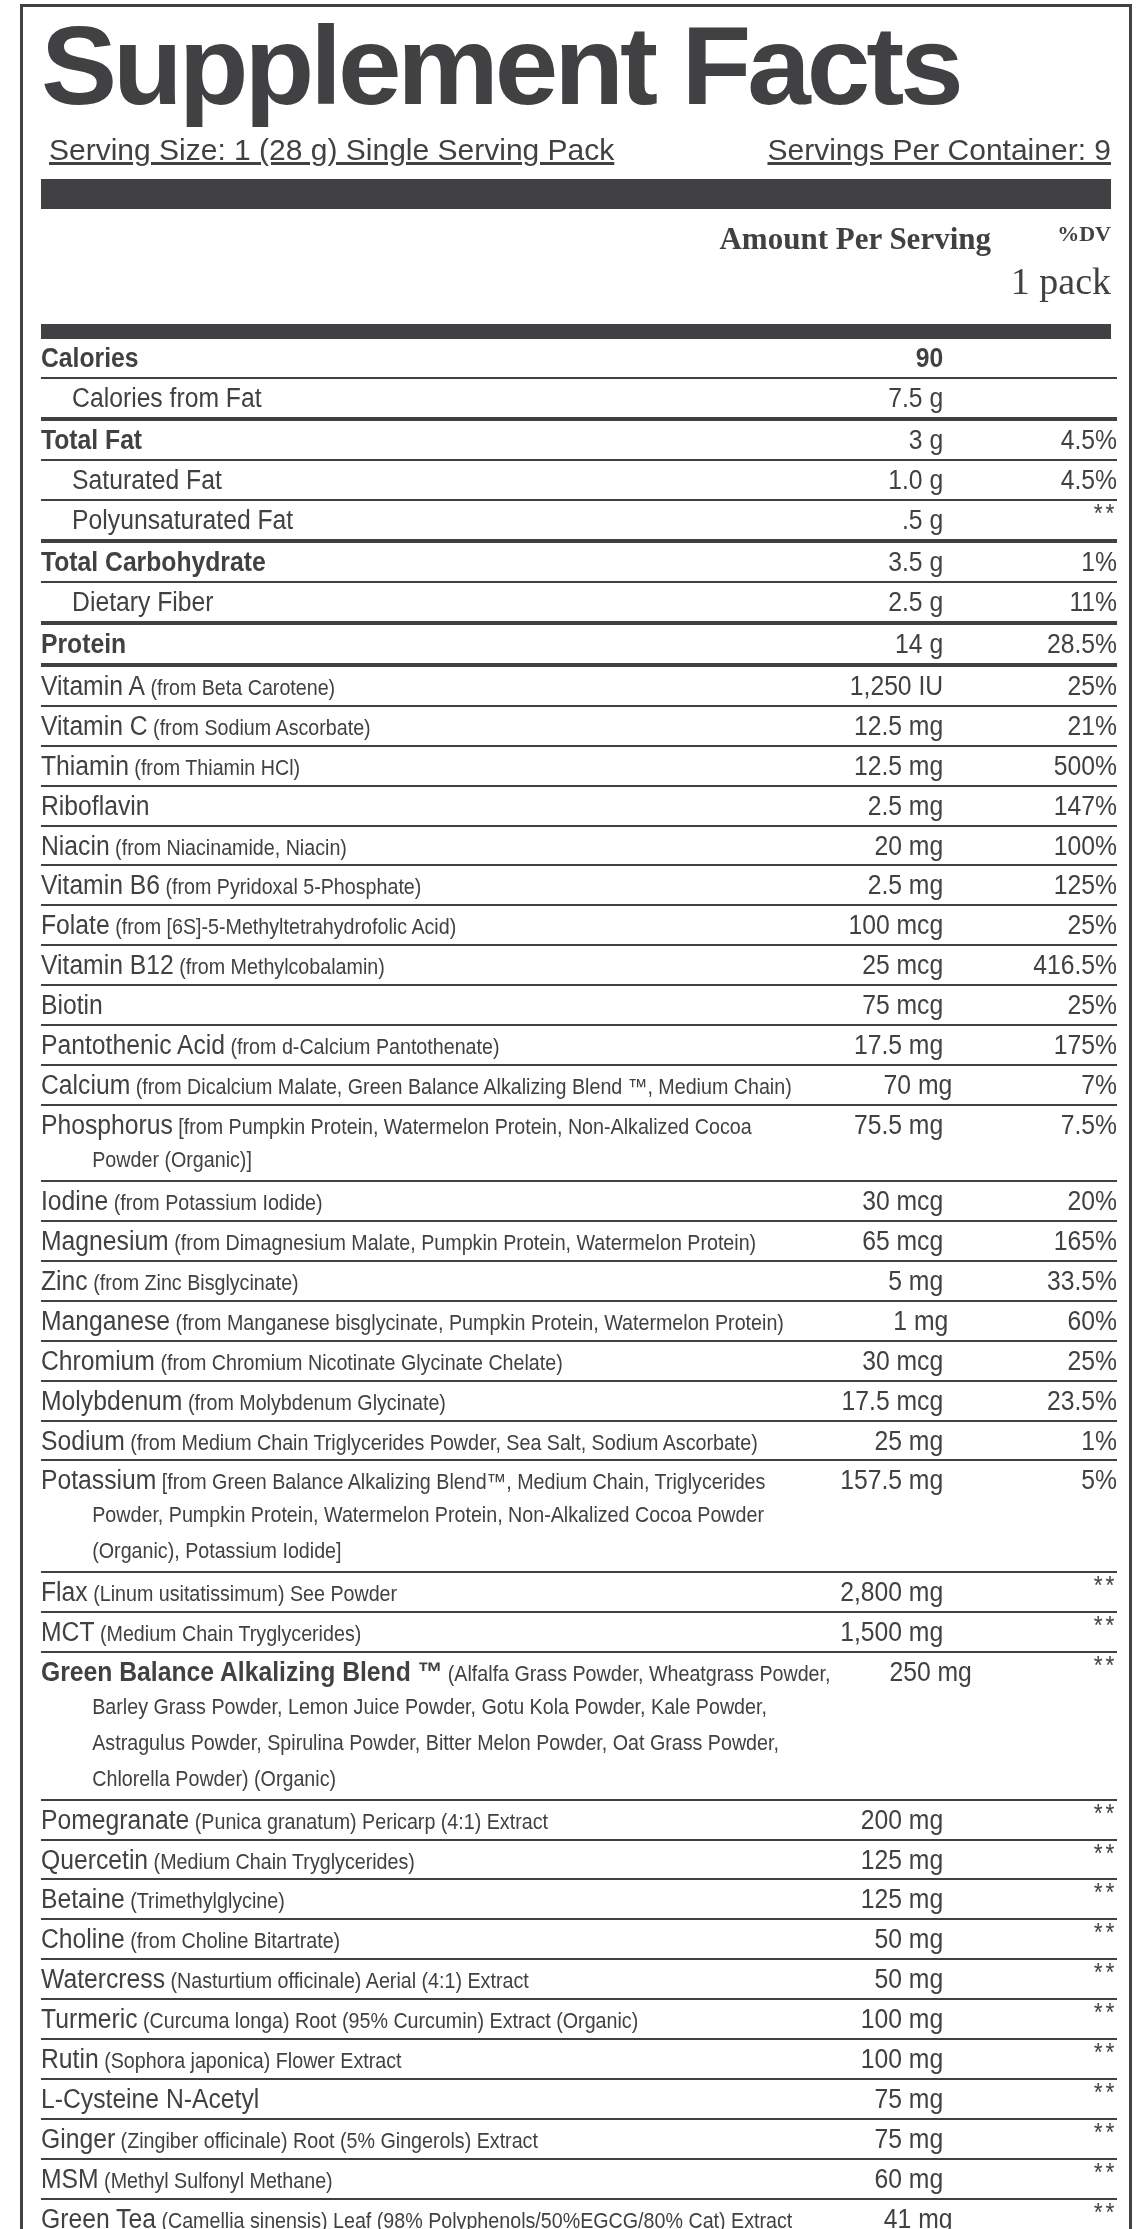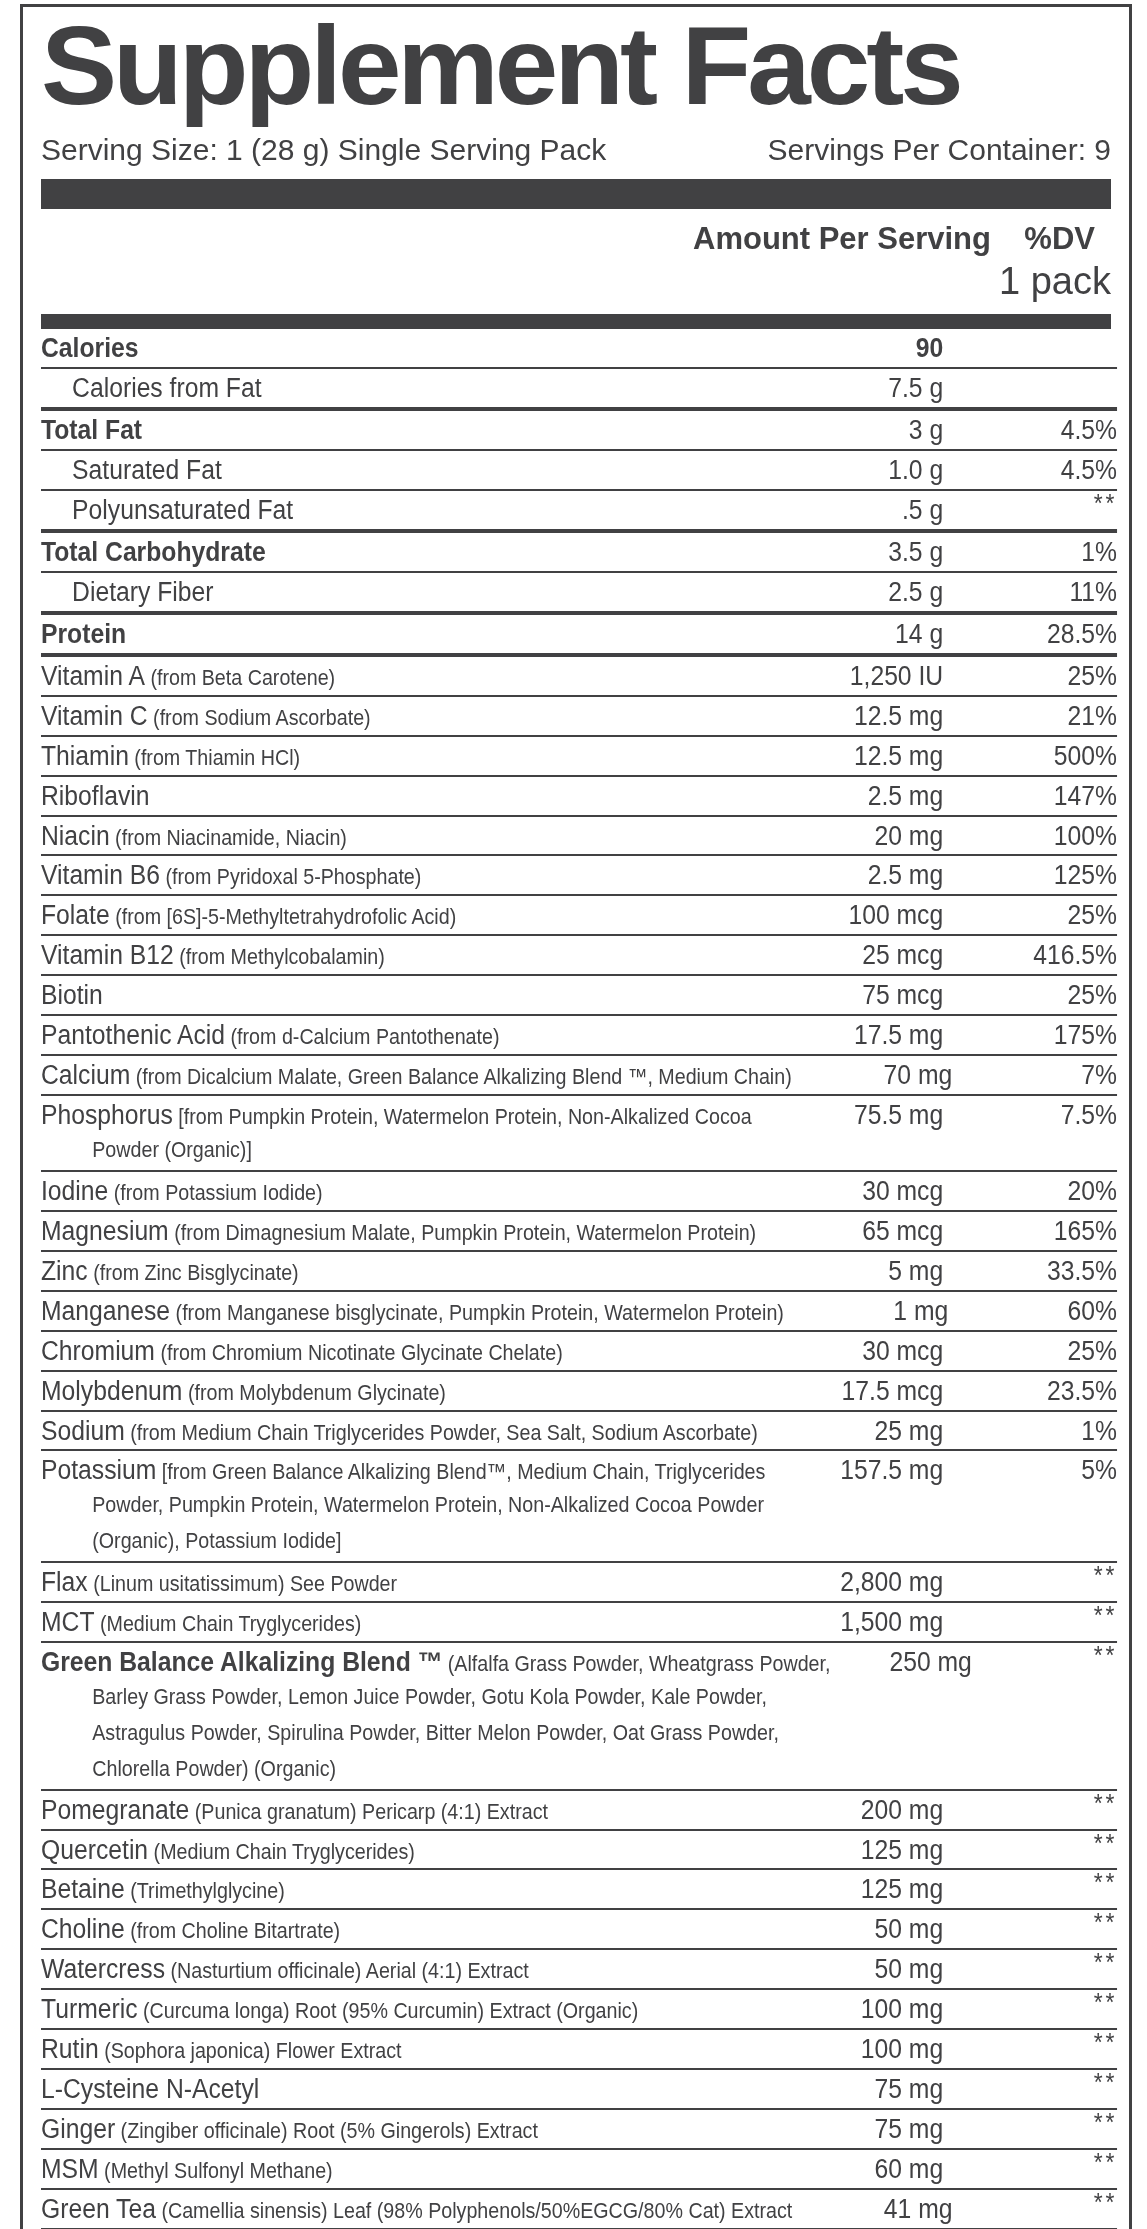--- a/index.html
+++ b/index.html
@@ -29,43 +29,44 @@
     letter-spacing:-4px;
     line-height:1.02;
     white-space:nowrap;
     transform:scaleX(1.02);
     transform-origin:0 50%;
   }
   .serving-row{
     display:flex;
     justify-content:space-between;
     font-size:30px;
-    margin:10px 0 12px 0;
+    margin:10px 0 12px 8px;
+    text-decoration:underline;
   }
   .bar{background:var(--ink);width:100%;}
   .bar-thick{height:30px;}
   .bar-thin{height:15px;}
   .bar-bottom{height:26px;margin-top:-2px;}
 
-  .hdr{position:relative;padding:12px 0 8px 0;}
+  .hdr{position:relative;padding:12px 0 18px 0;font-family:Liberation Serif, serif;}
   .hdr-amount{
     text-align:right;
     margin-right:120px;
     font-weight:bold;
     font-size:31px;
     line-height:1.15;
   }
   .hdr-pack{
     text-align:right;
     font-size:38px;
     line-height:1.3;
   }
   .hdr-dv{
-    position:absolute;top:12px;right:16px;
-    font-weight:bold;font-size:31px;
+    position:absolute;top:12px;right:0;
+    font-weight:bold;font-size:22px;
   }
 
   
   .rows-scale{
     width:1176px;
     transform:scaleX(0.915);
     transform-origin:0 0;
   }
   .row{
     border-bottom:2px solid var(--ink);

